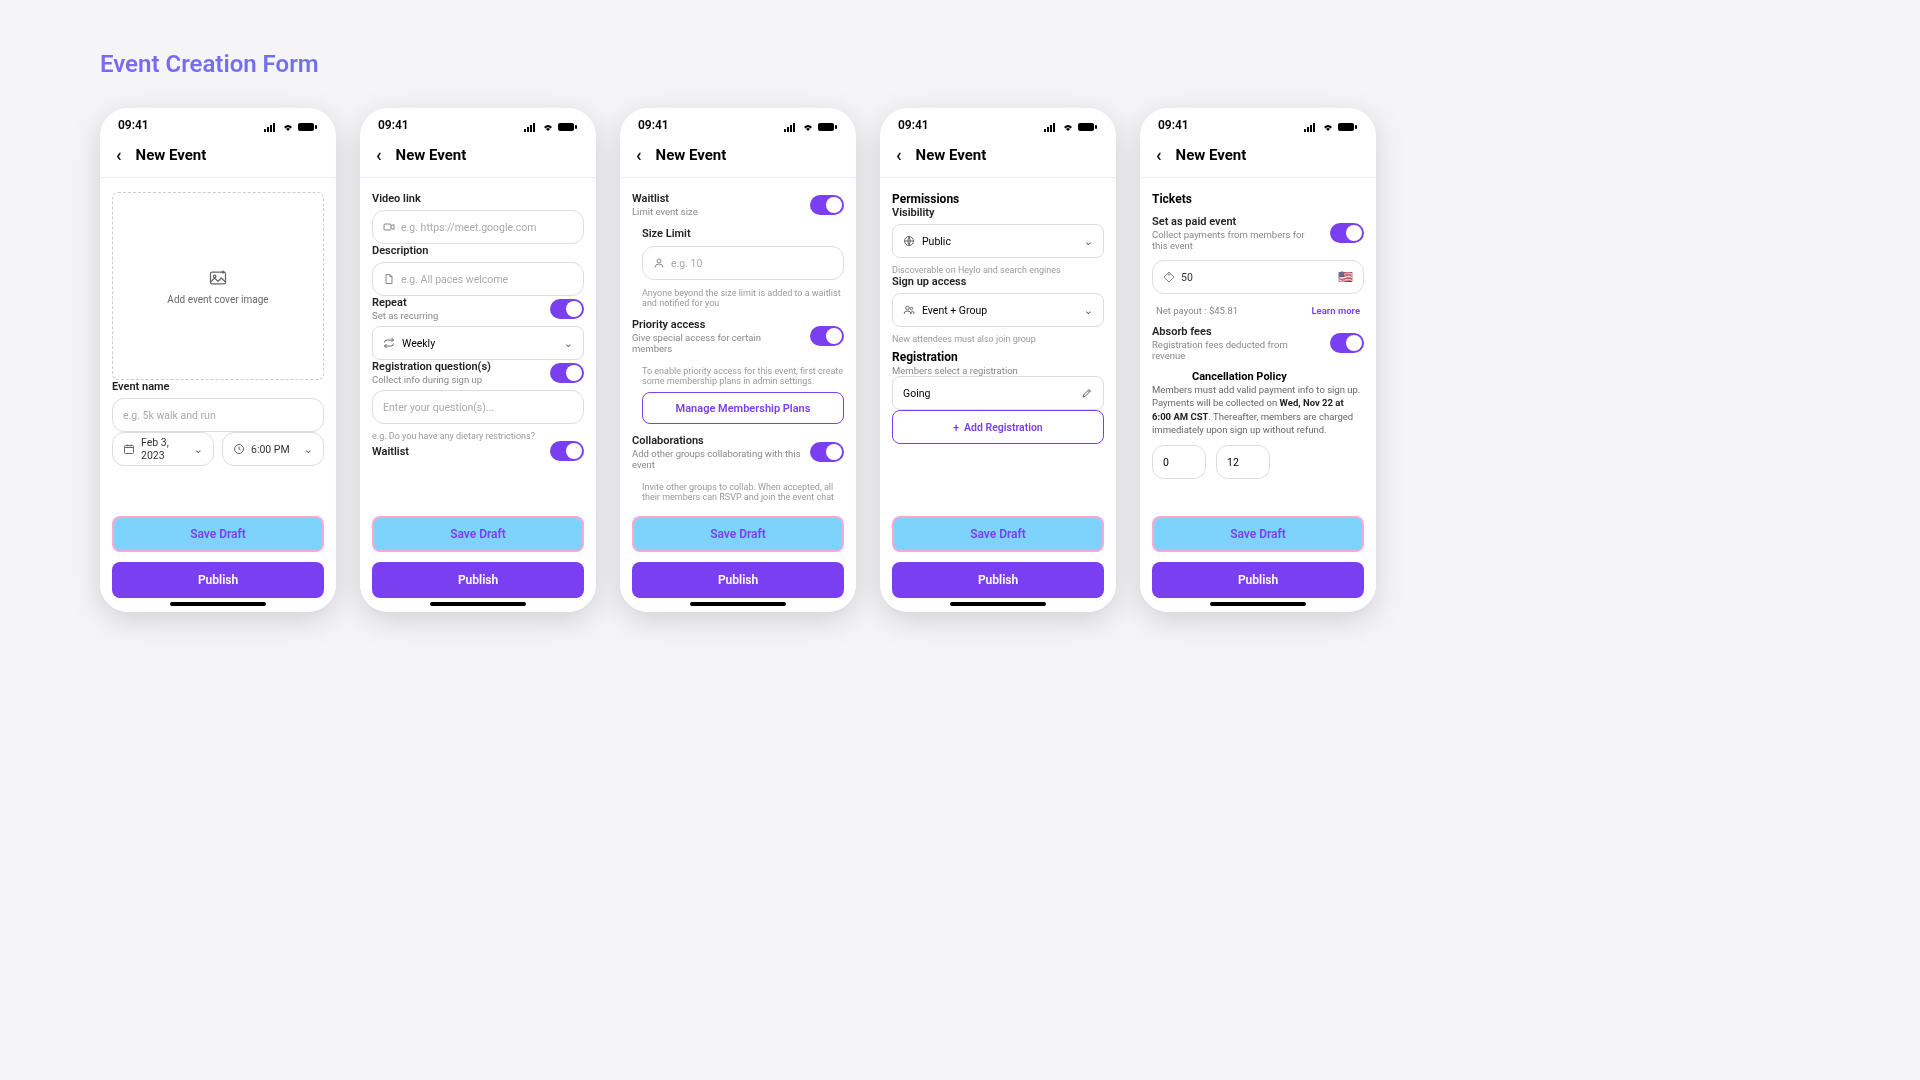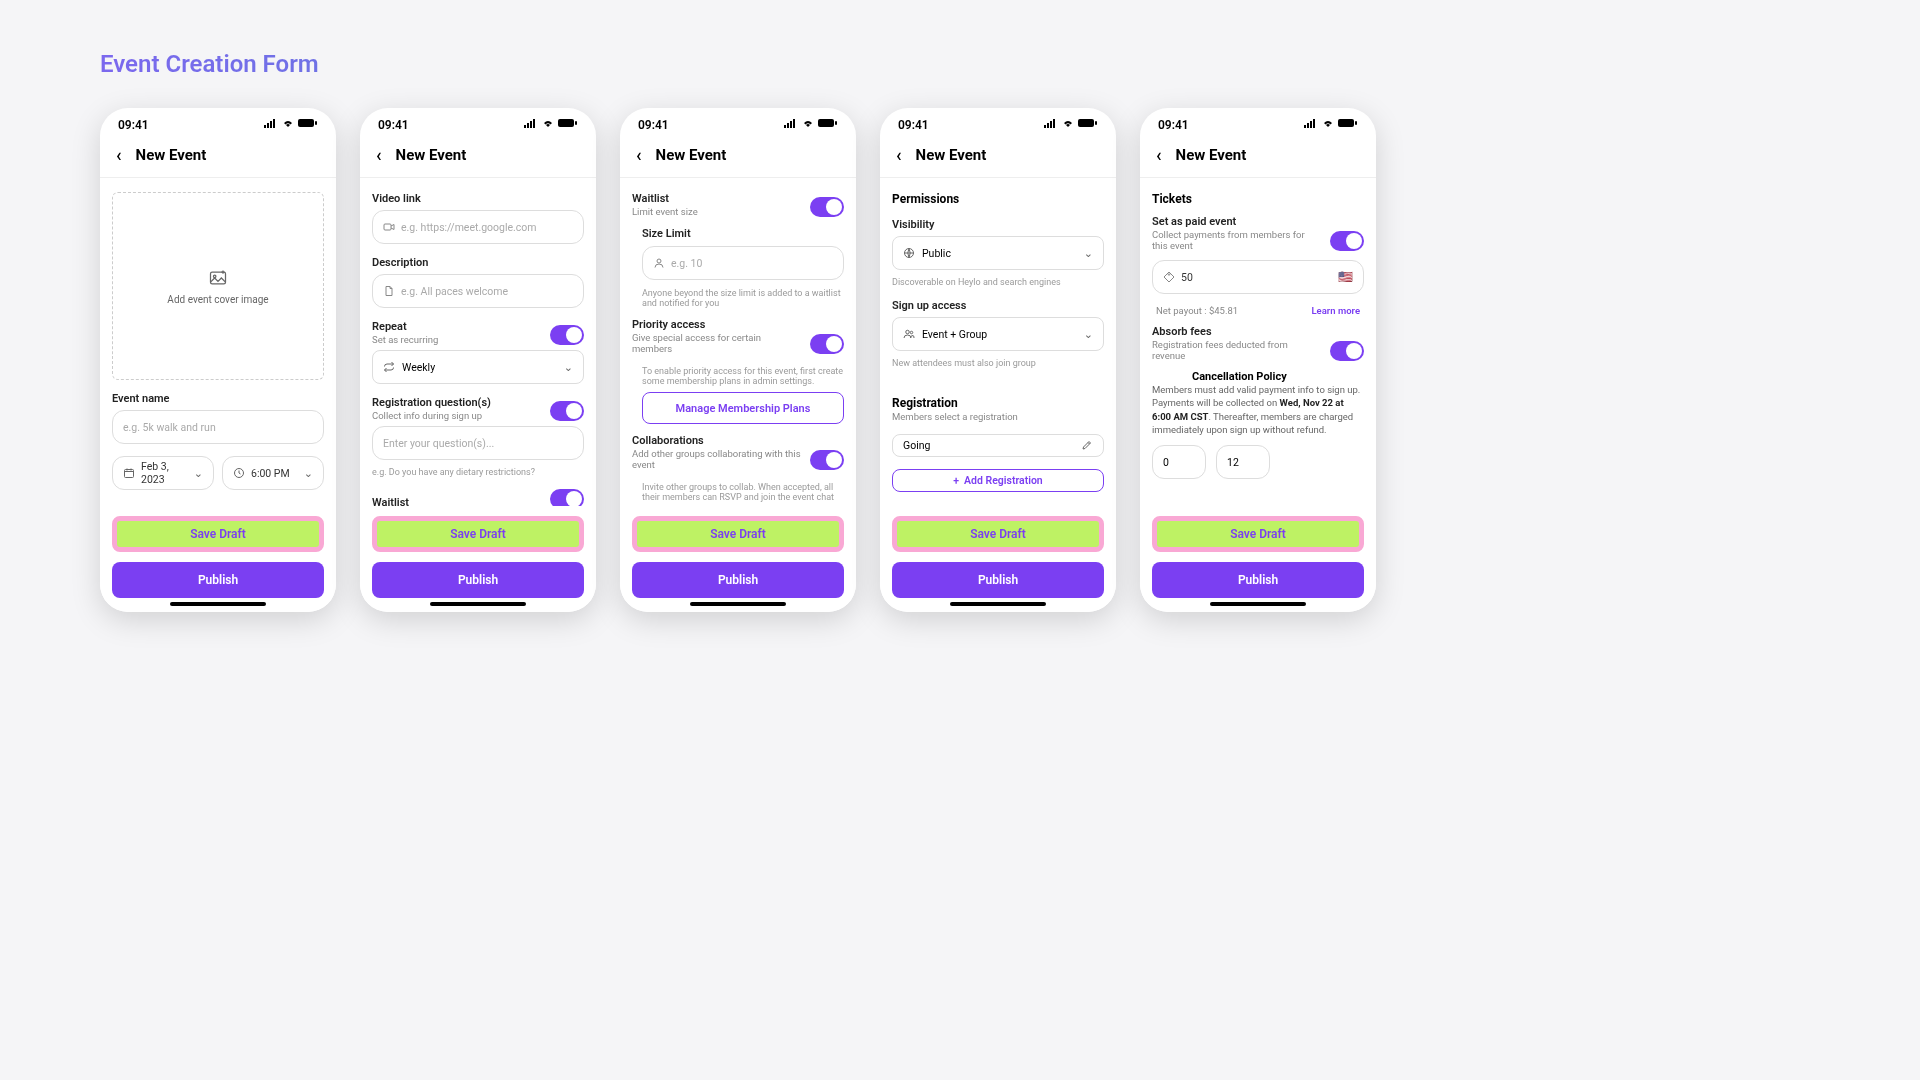--- a/index.html
+++ b/index.html
@@ -4,47 +4,47 @@
 <style>
   * { box-sizing: border-box; margin: 0; padding: 0; font-family: -apple-system, BlinkMacSystemFont, "Segoe UI", Roboto, sans-serif; }
   body { background: #f5f5f7; padding: 50px 100px; }
   .page-title { font-size: 24px; font-weight: 600; background: linear-gradient(90deg, #7b68ee, #20b2aa); -webkit-background-clip: text; background-clip: text; color: transparent; margin-bottom: 30px; }
   .canvas { display: flex; gap: 24px; }
   .phone {
     width: 236px; height: 504px; background: #fff; border-radius: 28px;
     box-shadow: 0 8px 30px rgba(0,0,0,0.15); position: relative; overflow: hidden;
     display: flex; flex-direction: column; flex-shrink: 0;
   }
-  .status-bar { display: flex; justify-content: space-between; align-items: flex-start; padding: 10px 18px 4px; font-size: 12px; font-weight: 600; }
+  .status-bar { display: flex; justify-content: space-between; align-items: flex-end; padding: 10px 18px 4px; font-size: 12px; font-weight: 600; }
   .status-icons { display: flex; gap: 3px; align-items: center; }
   .status-icons svg { display: block; }
   .header { display: flex; align-items: center; gap: 14px; padding: 8px 16px 12px; border-bottom: 1px solid #eee; }
   .back-arrow { font-size: 18px; font-weight: 600; cursor: pointer; }
   .header-title { font-size: 15px; font-weight: 700; }
-  .content { flex: 1; overflow: hidden; padding: 14px 12px; display: flex; flex-direction: column; gap: 12px; }
+  .content { flex: 1; overflow: hidden; padding: 14px 12px; display: flex; flex-direction: column; }
   .footer { padding: 10px 12px 14px; display: flex; flex-direction: column; gap: 10px; background: #fff; position: relative; }
   .footer::after { content: ""; position: absolute; bottom: 6px; left: 50%; transform: translateX(-50%); width: 96px; height: 4px; background: #000; border-radius: 3px; }
   .btn { width: 100%; height: 36px; border-radius: 8px; font-size: 12px; font-weight: 600; display: flex; align-items: center; justify-content: center; cursor: pointer; border: none; }
-  .btn-outline { background: #bef264; border: 5px solid #f9a8d4; color: #7b3ff2; }
+  .btn-outline { background: #7dd3fc; border: 2px solid #f9a8d4; color: #7b3ff2; }
   .btn-primary { background: #7b3ff2; color: #fff; }
   .btn-outline-sm { background: #fff; border: 1px solid #7b3ff2; color: #7b3ff2; height: 32px; border-radius: 8px; font-size: 11px; font-weight: 600; display: flex; align-items: center; justify-content: center; cursor: pointer; }
   .cover-upload { border: 1px dashed #ccc; border-radius: 6px; height: 188px; display: flex; flex-direction: column; align-items: center; justify-content: center; gap: 6px; color: #666; cursor: pointer; }
   .cover-upload svg { width: 20px; height: 20px; }
   .cover-text { font-size: 10px; }
   .label { font-size: 11px; font-weight: 600; color: #222; }
   .sublabel { font-size: 9.5px; color: #888; margin-top: 1px; }
   .hint { font-size: 9px; color: #9a9a9a; margin-top: 2px; }
   .input { width: 100%; height: 34px; border: 1px solid #ddd; border-radius: 12px; padding: 0 10px; font-size: 10.5px; color: #333; display: flex; align-items: center; gap: 6px; background: #fff; }
   .input input { border: none; outline: none; flex: 1; font-size: 10.5px; background: transparent; }
   .input input::placeholder { color: #aaa; }
   .input-icon { color: #888; flex-shrink: 0; display: flex; }
   .input-icon svg { width: 12px; height: 12px; }
   .row2 { display: flex; gap: 8px; }
   .row2 .input { flex: 1; }
-  .field-row { display: flex; justify-content: space-between; align-items: flex-end; gap: 8px; }
+  .field-row { display: flex; justify-content: space-between; align-items: center; gap: 8px; }
   .field-row > div:first-child { flex: 1; }
   .toggle { width: 34px; height: 20px; background: #7b3ff2; border-radius: 10px; position: relative; cursor: pointer; flex-shrink: 0; }
   .toggle::after { content: ""; position: absolute; width: 16px; height: 16px; background: #fff; border-radius: 50%; top: 2px; right: 2px; }
   .select { width: 100%; height: 34px; border: 1px solid #ddd; border-radius: 8px; padding: 0 10px; font-size: 10.5px; display: flex; align-items: center; justify-content: space-between; cursor: pointer; }
   .select-left { display: flex; align-items: center; gap: 7px; }
   .chevron { font-size: 11px; color: #666; }
   .indent { padding-left: 10px; display: flex; flex-direction: column; gap: 6px; }
   .section-title { font-size: 12px; font-weight: 700; }
   .info-box { border: 1px solid #e0e0e0; border-radius: 8px; padding: 8px 10px; font-size: 9.5px; color: #666; line-height: 1.4; }
   .info-box a { color: #7b3ff2; font-weight: 600; text-decoration: underline; cursor: pointer; }

